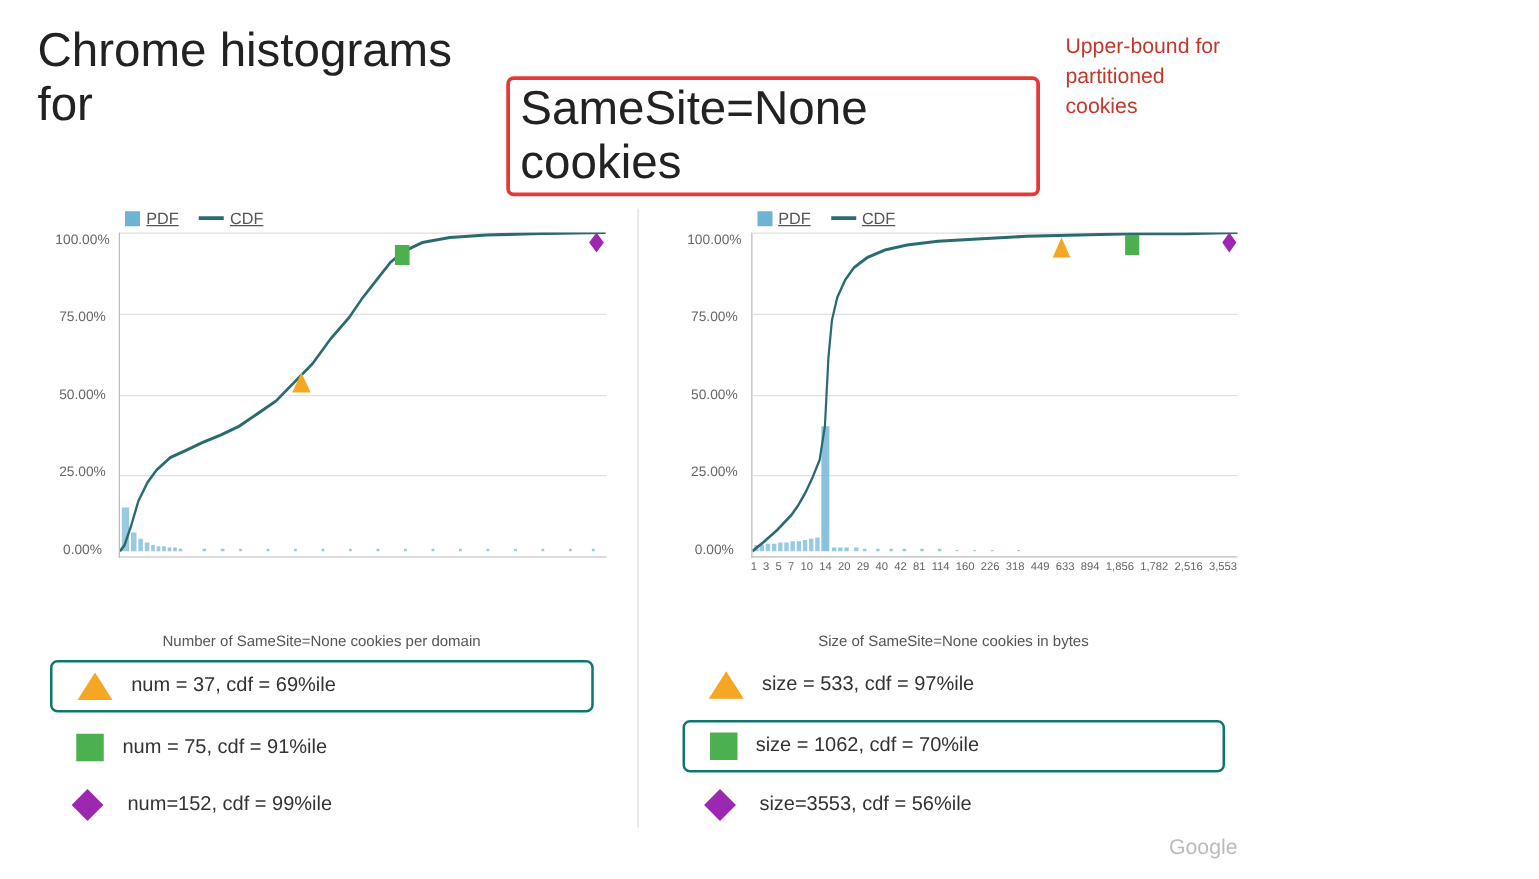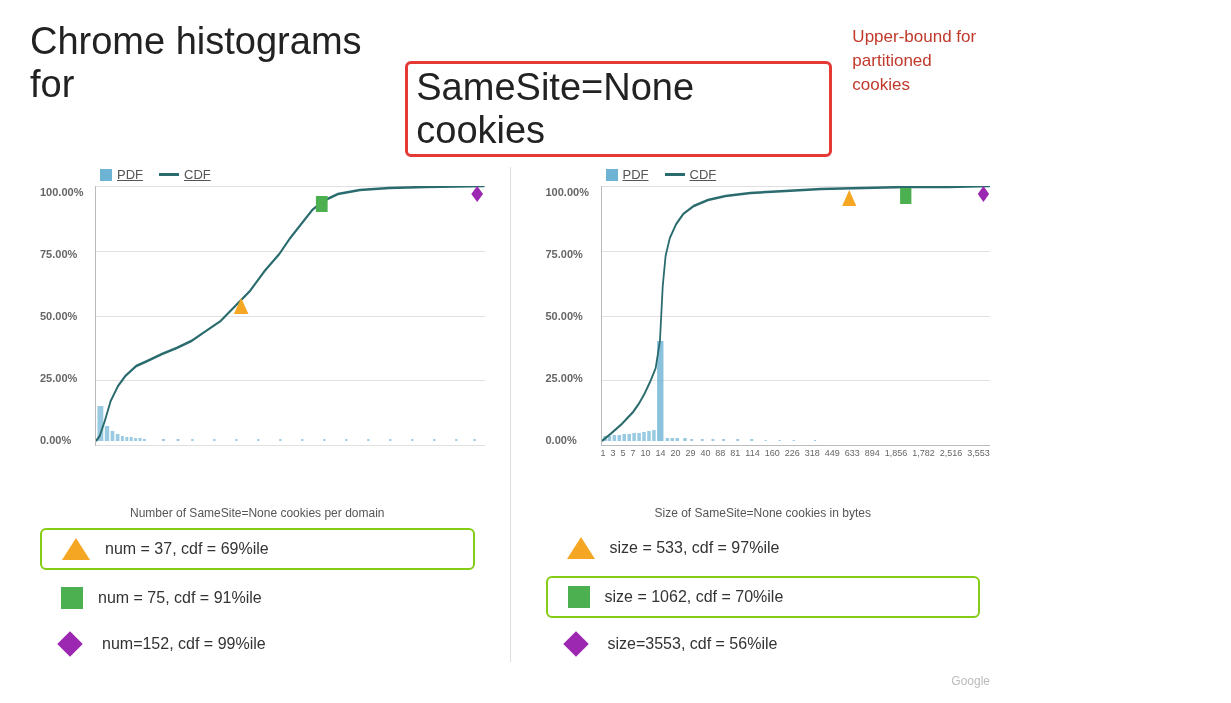--- a/index.html
+++ b/index.html
@@ -100,22 +100,21 @@
       position: absolute;
       left: 0;
       top: 0;
       height: 260px;
       display: flex;
       flex-direction: column;
       justify-content: space-between;
       font-size: 11px;
       color: #666;
       width: 52px;
-      text-align: left;
-      font-weight: bold;
+      text-align: center;
     }
 
     
     .plot-area {
       position: absolute;
       left: 55px;
       top: 0;
       right: 0;
       height: 260px;
       border-left: 1px solid #bbb;
@@ -153,21 +152,21 @@
       align-items: center;
       gap: 15px;
       padding: 8px 20px;
       font-size: 16px;
       color: #333;
       border: 1px solid transparent;
       border-radius: 4px;
     }
 
     .info-box.highlighted {
-      border: 2px solid #84cc16;
+      border: 2px solid #0f766e;
       border-radius: 6px;
       background: #fff;
     }
 
     .marker-triangle-up {
       width: 0;
       height: 0;
       border-left: 14px solid transparent;
       border-right: 14px solid transparent;
       border-bottom: 22px solid #f5a623;
@@ -184,21 +183,21 @@
       height: 18px;
       background: #9c27b0;
       transform: rotate(45deg);
     }
 
     
     .google-watermark {
       position: absolute;
       bottom: 15px;
       right: 30px;
-      font-size: 12px;
+      font-size: 17px;
       color: #bbb;
       font-family: Arial, sans-serif;
     }
   </style>
 </head>
 <body>
 
 <div class="page">
 
   <div class="title-row">
@@ -442,21 +441,21 @@
         <div style="position:absolute;left:55px;right:0;top:262px;font-size:9px;color:#666;display:flex;justify-content:space-between;">
           <span>1</span>
           <span>3</span>
           <span>5</span>
           <span>7</span>
           <span>10</span>
           <span>14</span>
           <span>20</span>
           <span>29</span>
           <span>40</span>
-          <span>88</span>
+          <span>42</span>
           <span>81</span>
           <span>114</span>
           <span>160</span>
           <span>226</span>
           <span>318</span>
           <span>449</span>
           <span>633</span>
           <span>894</span>
           <span>1,856</span>
           <span>1,782</span>

